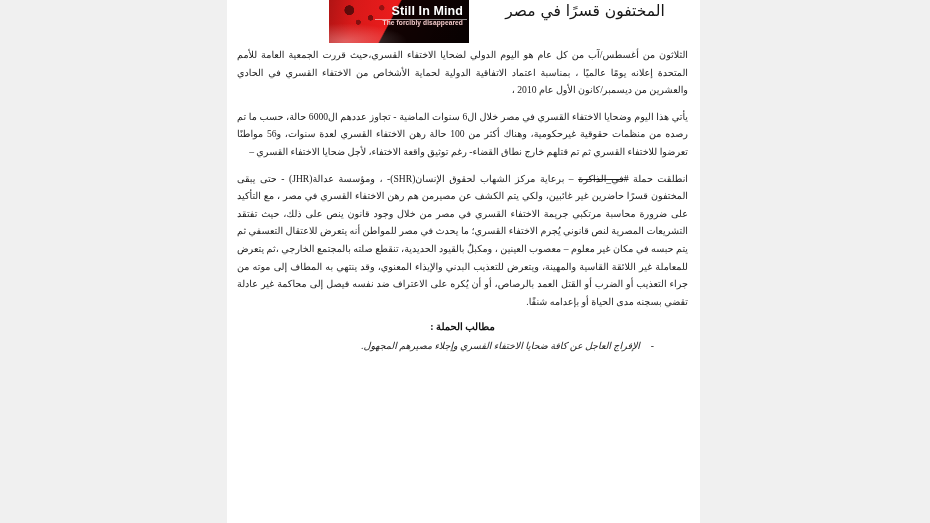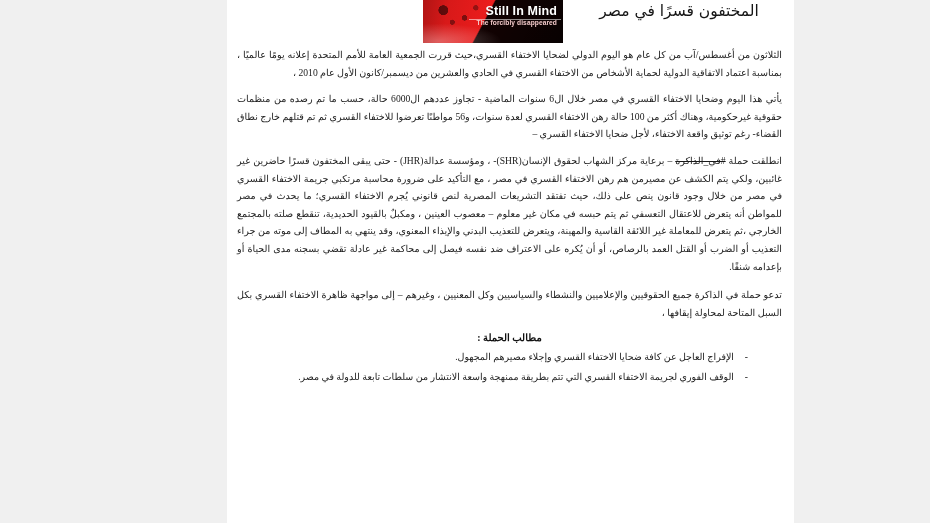--- a/index.html
+++ b/index.html
@@ -19,21 +19,21 @@
     position: relative;
     width: 930px;
     height: 523px;
     background: #f0f0f0;
   }
 
   .page {
     position: absolute;
     left: 227px;
     top: 0;
-    width: 567px;
+    width: 473px;
     height: 523px;
     background: #ffffff;
     box-sizing: border-box;
     padding: 0 0 0 0;
     overflow: hidden;
   }
 
   
   .header {
     position: relative;
@@ -156,20 +156,21 @@
     font-weight: bold;
     color: #111111;
     font-family: "Liberation Serif", "DejaVu Serif", serif;
   }
 
   ul.demands {
     list-style: none;
     margin: 0 0 4px 0;
     padding: 0 34px 0 14px;
     direction: rtl;
+    font-style: italic;
   }
   ul.demands li {
     position: relative;
     margin: 0 0 2px 0;
     padding-right: 14px;
     text-align: justify;
     text-align-last: right;
     font-size: 9.5px;
     line-height: 17.4px;
     color: #1a1a1a;
@@ -201,24 +202,22 @@
     </div>
 
     <div class="body">
 
       <p class="para">الثلاثون من أغسطس/آب  من كل عام  هو اليوم الدولي لضحايا الاختفاء القسري،حيث قررت الجمعية العامة للأمم المتحدة إعلانه يومًا عالميًا ، بمناسبة اعتماد الاتفاقية الدولية لحماية الأشخاص من الاختفاء القسري في الحادي والعشرين من ديسمبر/كانون الأول عام 2010 ،</p>
 
       <p class="para">يأتي هذا اليوم وضحايا الاختفاء القسري في مصر خلال ال6 سنوات الماضية - تجاوز عددهم ال6000 حالة، حسب ما تم رصده من منظمات حقوقية غيرحكومية، وهناك أكثر من 100 حالة رهن الاختفاء القسري لعدة سنوات، و56 مواطنًا تعرضوا للاختفاء القسري ثم تم قتلهم خارج نطاق القضاء- رغم توثيق واقعة الاختفاء، لأجل ضحايا الاختفاء القسري –</p>
 
       <p class="para tight"><span>انطلقت حملة </span><span class="hashtag-inline">#في_الذاكرة</span><span> – برعاية مركز الشهاب لحقوق الإنسان(SHR)- ، ومؤسسة عدالة(JHR) - حتى يبقى المختفون قسرًا حاضرين غير غائبين، ولكي يتم الكشف عن مصيرمن هم رهن الاختفاء القسري في مصر ، مع التأكيد على ضرورة محاسبة مرتكبي جريمة الاختفاء القسري في مصر من خلال وجود قانون ينص على ذلك، حيث تفتقد التشريعات المصرية لنص قانوني يُجرم الاختفاء القسري؛ ما يحدث في مصر للمواطن أنه  يتعرض للاعتقال التعسفي ثم يتم حبسه في مكان غير معلوم – معصوب العينين ، ومكبلٌ بالقيود الحديدية، تنقطع صلته بالمجتمع الخارجي ،ثم يتعرض للمعاملة غير اللائقة القاسية والمهينة، ويتعرض للتعذيب البدني والإيذاء المعنوي، وقد ينتهي به المطاف إلى موته من جراء التعذيب أو الضرب أو القتل العمد بالرصاص، أو أن يُكره على الاعتراف ضد نفسه فيصل إلى محاكمة غير عادلة تقضي بسجنه مدى الحياة أو بإعدامه شنقًا.</span></p>
 
-      <p class="para tight">تدعو حملة في الذاكرة جميع الحقوقيين والإعلاميين والنشطاء والسياسيين وكل المعنيين ، وغيرهم –  إلى مواجهة ظاهرة الاختفاء القسري بكل السبل المتاحة لمحاولة إيقافها ،</p>
 
       <div class="section-heading">مطالب الحملة :</div>
 
       <ul class="demands">
         <li>الإفراج العاجل عن كافة ضحايا الاختفاء القسري وإجلاء مصيرهم المجهول.</li>
-        <li>الوقف الفوري لجريمة الاختفاء القسري التي تتم بطريقة ممنهجة واسعة الانتشار من سلطات تابعة للدولة في مصر.</li>
       </ul>
 
     </div>
   </div>
 </div>
 
 </body></html>

